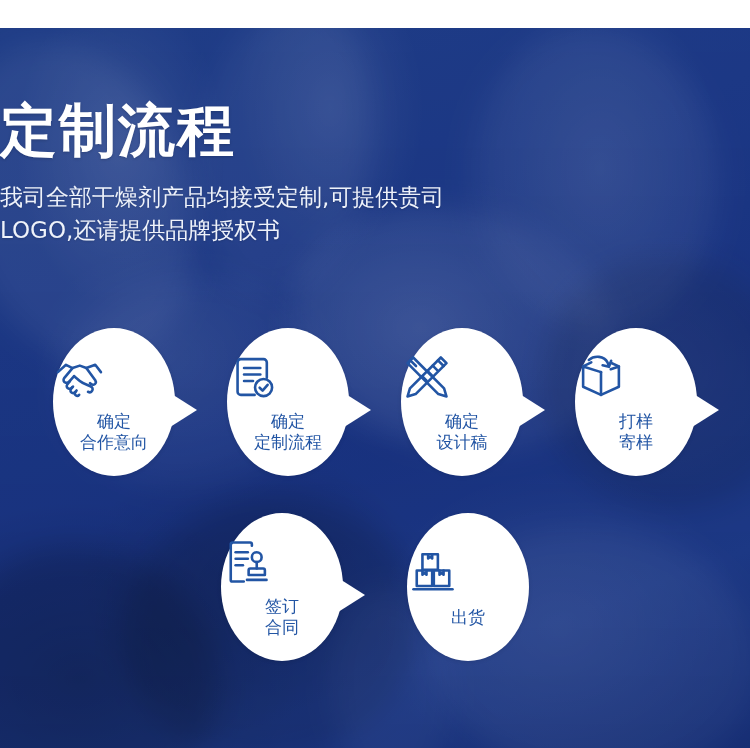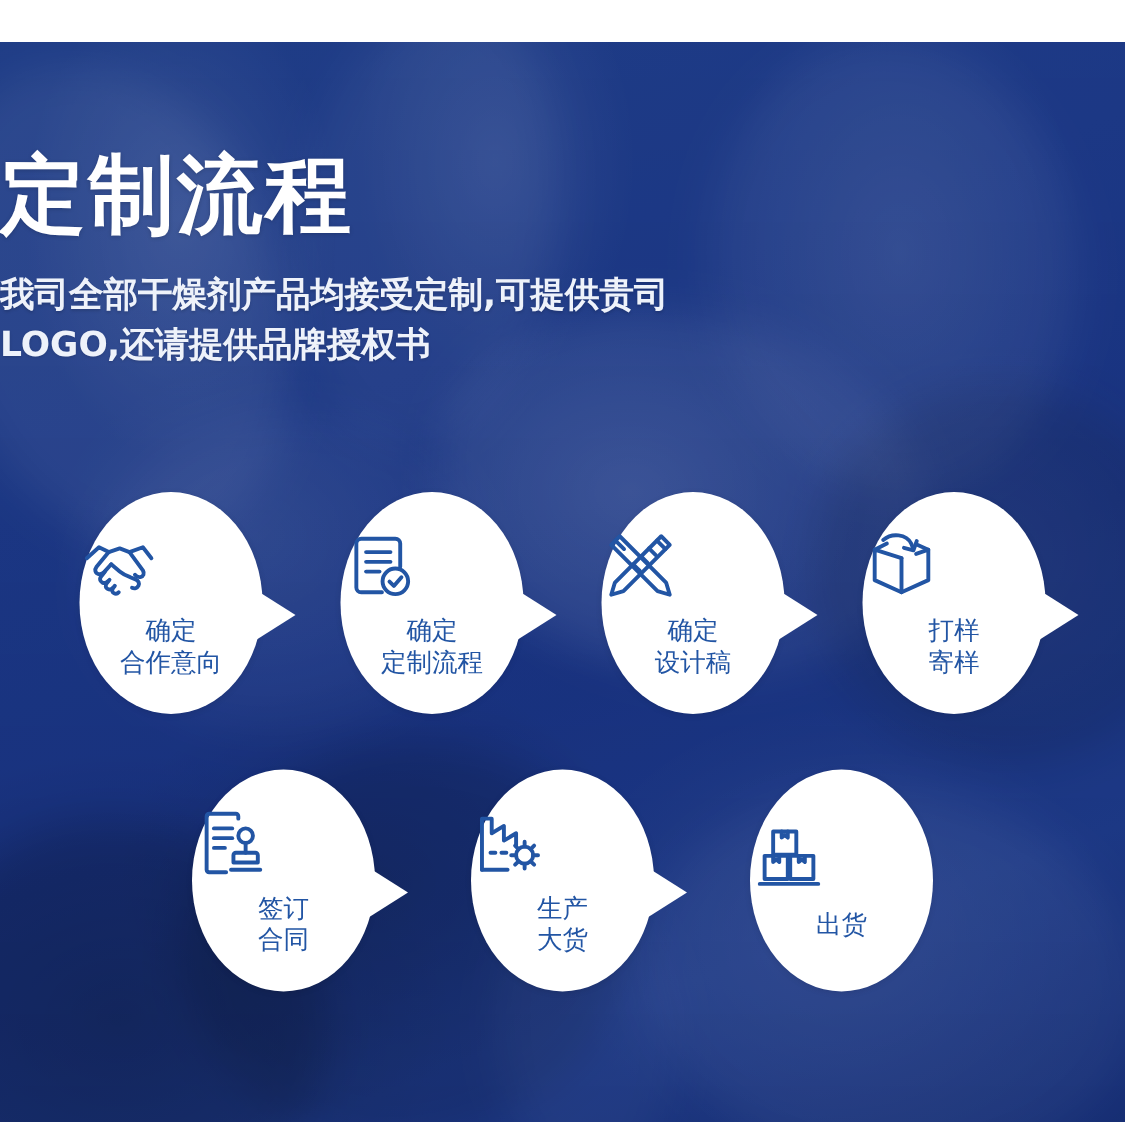--- a/index.html
+++ b/index.html
@@ -58,21 +58,21 @@
     margin:0;padding-top:74px;
     color:#ffffff;font-weight:bold;font-size:57px;line-height:1.0;
     letter-spacing:2px;
     text-shadow:0 1px 3px rgba(0,0,0,.18);
   }
   .subtitle{
     margin:0;padding-top:22px;
     color:#eef2fa;font-size:23px;line-height:1.45;font-weight:normal;
     text-shadow:0 1px 2px rgba(0,0,0,.15);
   }
-  .subtitle div{white-space:nowrap;font-weight:bold;}
+  .subtitle div{white-space:nowrap;}
 
   
   .rows{position:absolute;left:0;top:28px;width:750px;height:720px;z-index:4;}
   .row{position:absolute;left:0;width:750px;display:flex;justify-content:center;align-items:flex-start;}
   .row1{top:300px;}
   .row2{top:485px;gap:12px;}
   .bubble{
     position:relative;width:122px;height:148px;margin:0 26px;
   }
   .bubble .oval{
@@ -242,40 +242,20 @@
               <path d="M32 54 H56"></path>
             </svg>
           </span>
           <span class="label">
             <span>签订</span>
             <span class="l2">合同</span>
           </span>
         </div>
       </div>
 
-      <div class="bubble">
-        <div class="oval"></div>
-        <div class="tail"></div>
-        <div class="inner">
-          <span class="icon">
-            <svg viewBox="0 0 64 64" fill="none" stroke="currentColor" stroke-width="3.2" stroke-linecap="round" stroke-linejoin="round">
-              <path d="M9 54 V12 h8 v12 l10 -6 v12 l10 -6 v10"></path>
-              <path d="M9 54 H30"></path>
-              <path d="M16 40 h4"></path>
-              <path d="M25 40 h4"></path>
-              <circle cx="44" cy="42" r="7"></circle>
-              <path d="M44 31 v4 M44 49 v4 M55 42 h-4 M37 42 h-4 M51.8 34.2 l-2.8 2.8 M39 47 l-2.8 2.8 M51.8 49.8 l-2.8 -2.8 M39 37 l-2.8 -2.8"></path>
-            </svg>
-          </span>
-          <span class="label">
-            <span>生产</span>
-            <span class="l2">大货</span>
-          </span>
-        </div>
-      </div>
 
       <div class="bubble no-tail">
         <div class="oval"></div>
 
         <div class="inner">
           <span class="icon">
             <svg viewBox="0 0 64 64" fill="none" stroke="currentColor" stroke-width="3.2" stroke-linecap="round" stroke-linejoin="round">
               <rect x="19" y="9" width="19" height="19"></rect>
               <path d="M26 9 v5 l2.5 -2 L31 14 V9"></path>
               <rect x="12" y="29" width="19" height="19"></rect>

